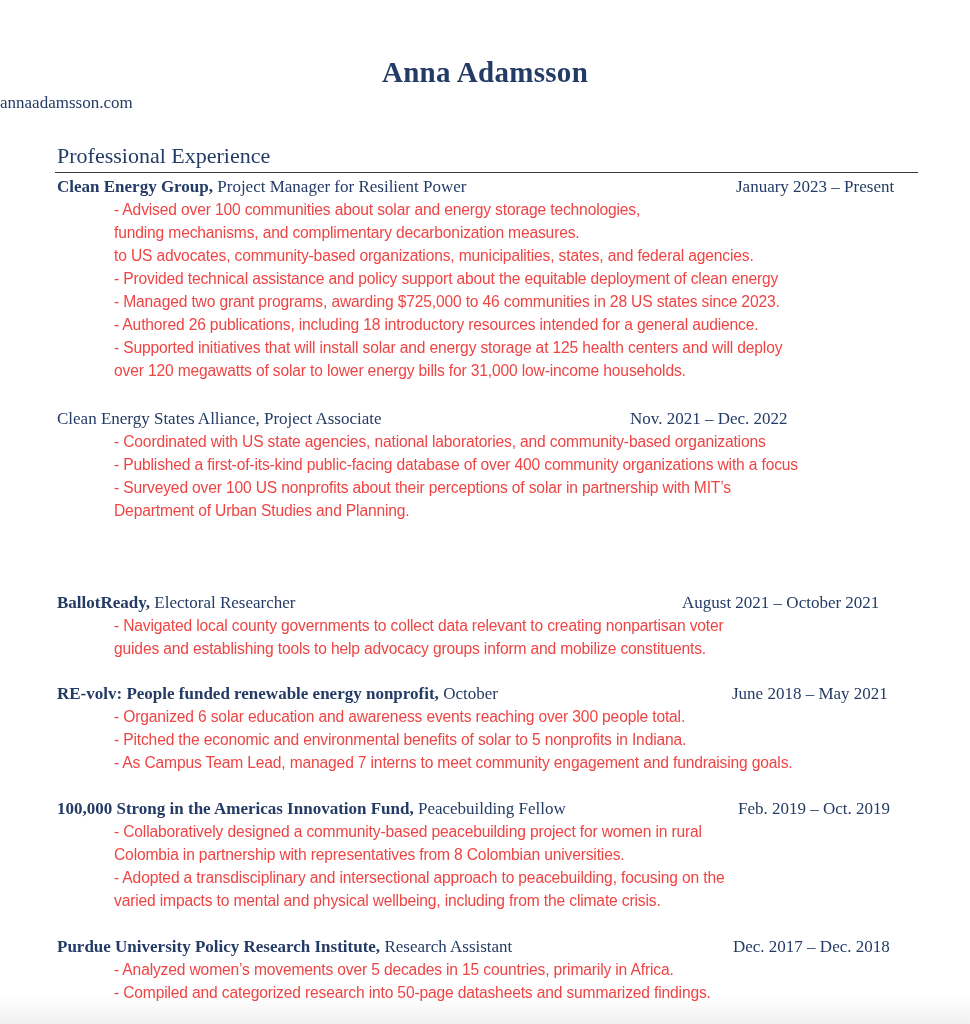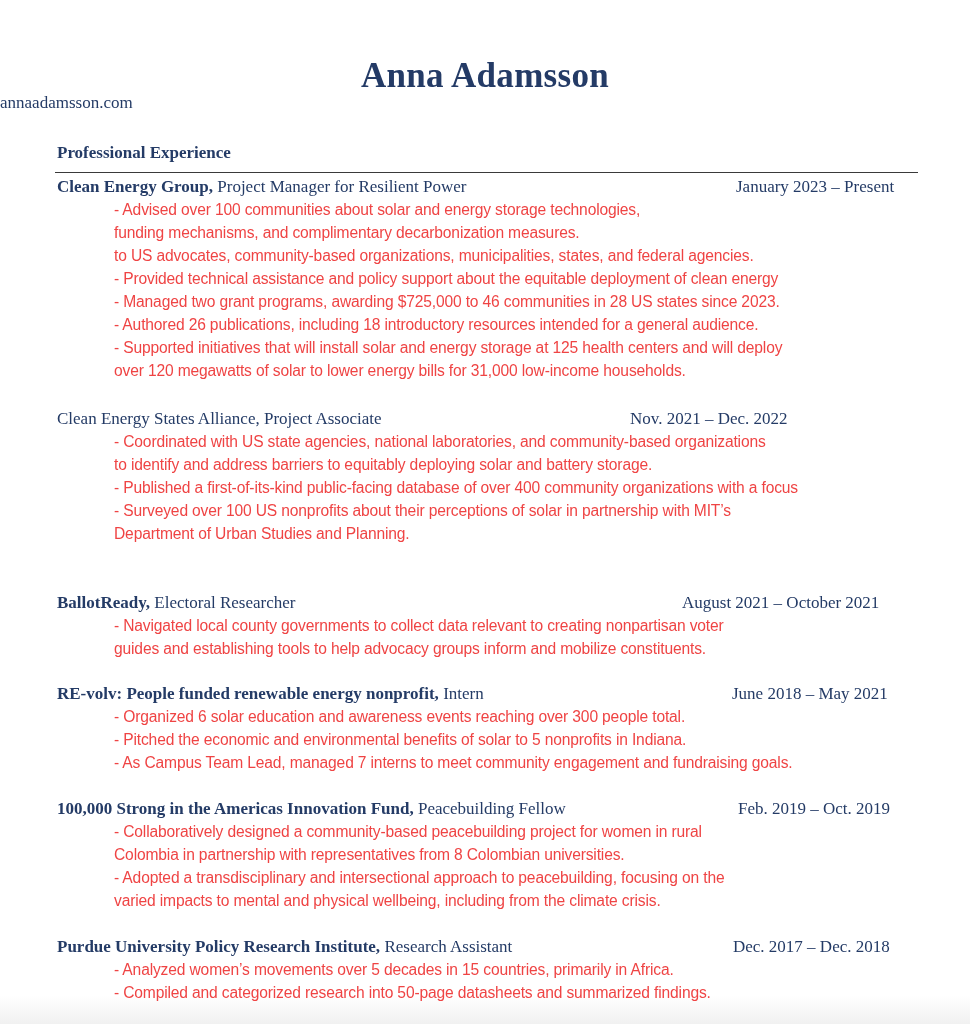--- a/index.html
+++ b/index.html
@@ -7,29 +7,29 @@
     width: 970px; height: 1024px; overflow: hidden;
     background: linear-gradient(to bottom, #ffffff 0px, #ffffff 995px, #f1f1f1 1024px);
     position: relative;
   }
   .serif { font-family: "Liberation Serif", "DejaVu Serif", serif; }
   .sans { font-family: "Liberation Sans", "DejaVu Sans", sans-serif; }
   .navy { color: #243b66; }
 
   #name {
     position: absolute; left: 0; width: 970px; top: 56px;
-    text-align: center; font-size: 35px; font-weight: bold; letter-spacing: 0.3px;
+    text-align: center; font-size: 29px; font-weight: bold; letter-spacing: 0.3px;
   }
   #website {
     position: absolute; left: 0; width: 970px; top: 93px;
     text-align: left; font-size: 17px;
   }
   #section-title {
     position: absolute; left: 57px; top: 143px;
-    font-size: 17px; font-weight: bold;
+    font-size: 22px; font-weight: normal;
   }
   #section-rule {
     position: absolute; left: 55px; width: 863px; top: 172px; height: 0;
     border-top: 1.5px solid #3a3a3a;
   }
 
   .job { position: absolute; left: 57px; width: 860px; }
   .job-head { position: relative; height: 22px; font-size: 17px; line-height: 22px; white-space: nowrap; }
   .job-head .org { font-weight: bold; }
   .job-head .org.plain { font-weight: normal; }
@@ -66,41 +66,40 @@
   </div>
 </div>
 
 <div class="job" style="top:408px;">
   <div class="job-head serif navy">
     <span class="org plain">Clean Energy States Alliance,</span><span> Project Associate</span>
     <span class="dates" style="left:573px;">Nov. 2021 – Dec. 2022</span>
   </div>
   <div class="bullets sans">
     <span class="bullet">- Coordinated with US state agencies, national laboratories, and community-based organizations</span>
-    <span class="bullet">to identify and address barriers to equitably deploying solar and battery storage.</span>
     <span class="bullet">- Published a first-of-its-kind public-facing database of over 400 community organizations with a focus</span>
     <span class="bullet">-  Surveyed over 100 US nonprofits about their perceptions of solar in partnership with MIT’s</span>
     <span class="bullet">Department of Urban Studies and Planning.</span>
   </div>
 </div>
 
 <div class="job" style="top:592px;">
   <div class="job-head serif navy">
     <span class="org">BallotReady,</span><span> Electoral Researcher</span>
     <span class="dates" style="left:625px;">August 2021 – October 2021</span>
   </div>
   <div class="bullets sans">
     <span class="bullet">-  Navigated local county governments to collect data relevant to creating nonpartisan voter</span>
     <span class="bullet">guides and establishing tools to help advocacy groups inform and mobilize constituents.</span>
   </div>
 </div>
 
 <div class="job" style="top:683px;">
   <div class="job-head serif navy">
-    <span class="org">RE-volv: People funded renewable energy nonprofit,</span><span> Intern</span>
+    <span class="org">RE-volv: People funded renewable energy nonprofit,</span><span> October</span>
     <span class="dates" style="left:675px;">June 2018 – May 2021</span>
   </div>
   <div class="bullets sans">
     <span class="bullet">- Organized 6 solar education and awareness events reaching over 300 people total.</span>
     <span class="bullet">- Pitched the economic and environmental benefits of solar to 5 nonprofits in Indiana.</span>
     <span class="bullet">- As Campus Team Lead, managed 7 interns to meet community engagement and fundraising goals.</span>
   </div>
 </div>
 
 <div class="job" style="top:798px;">

